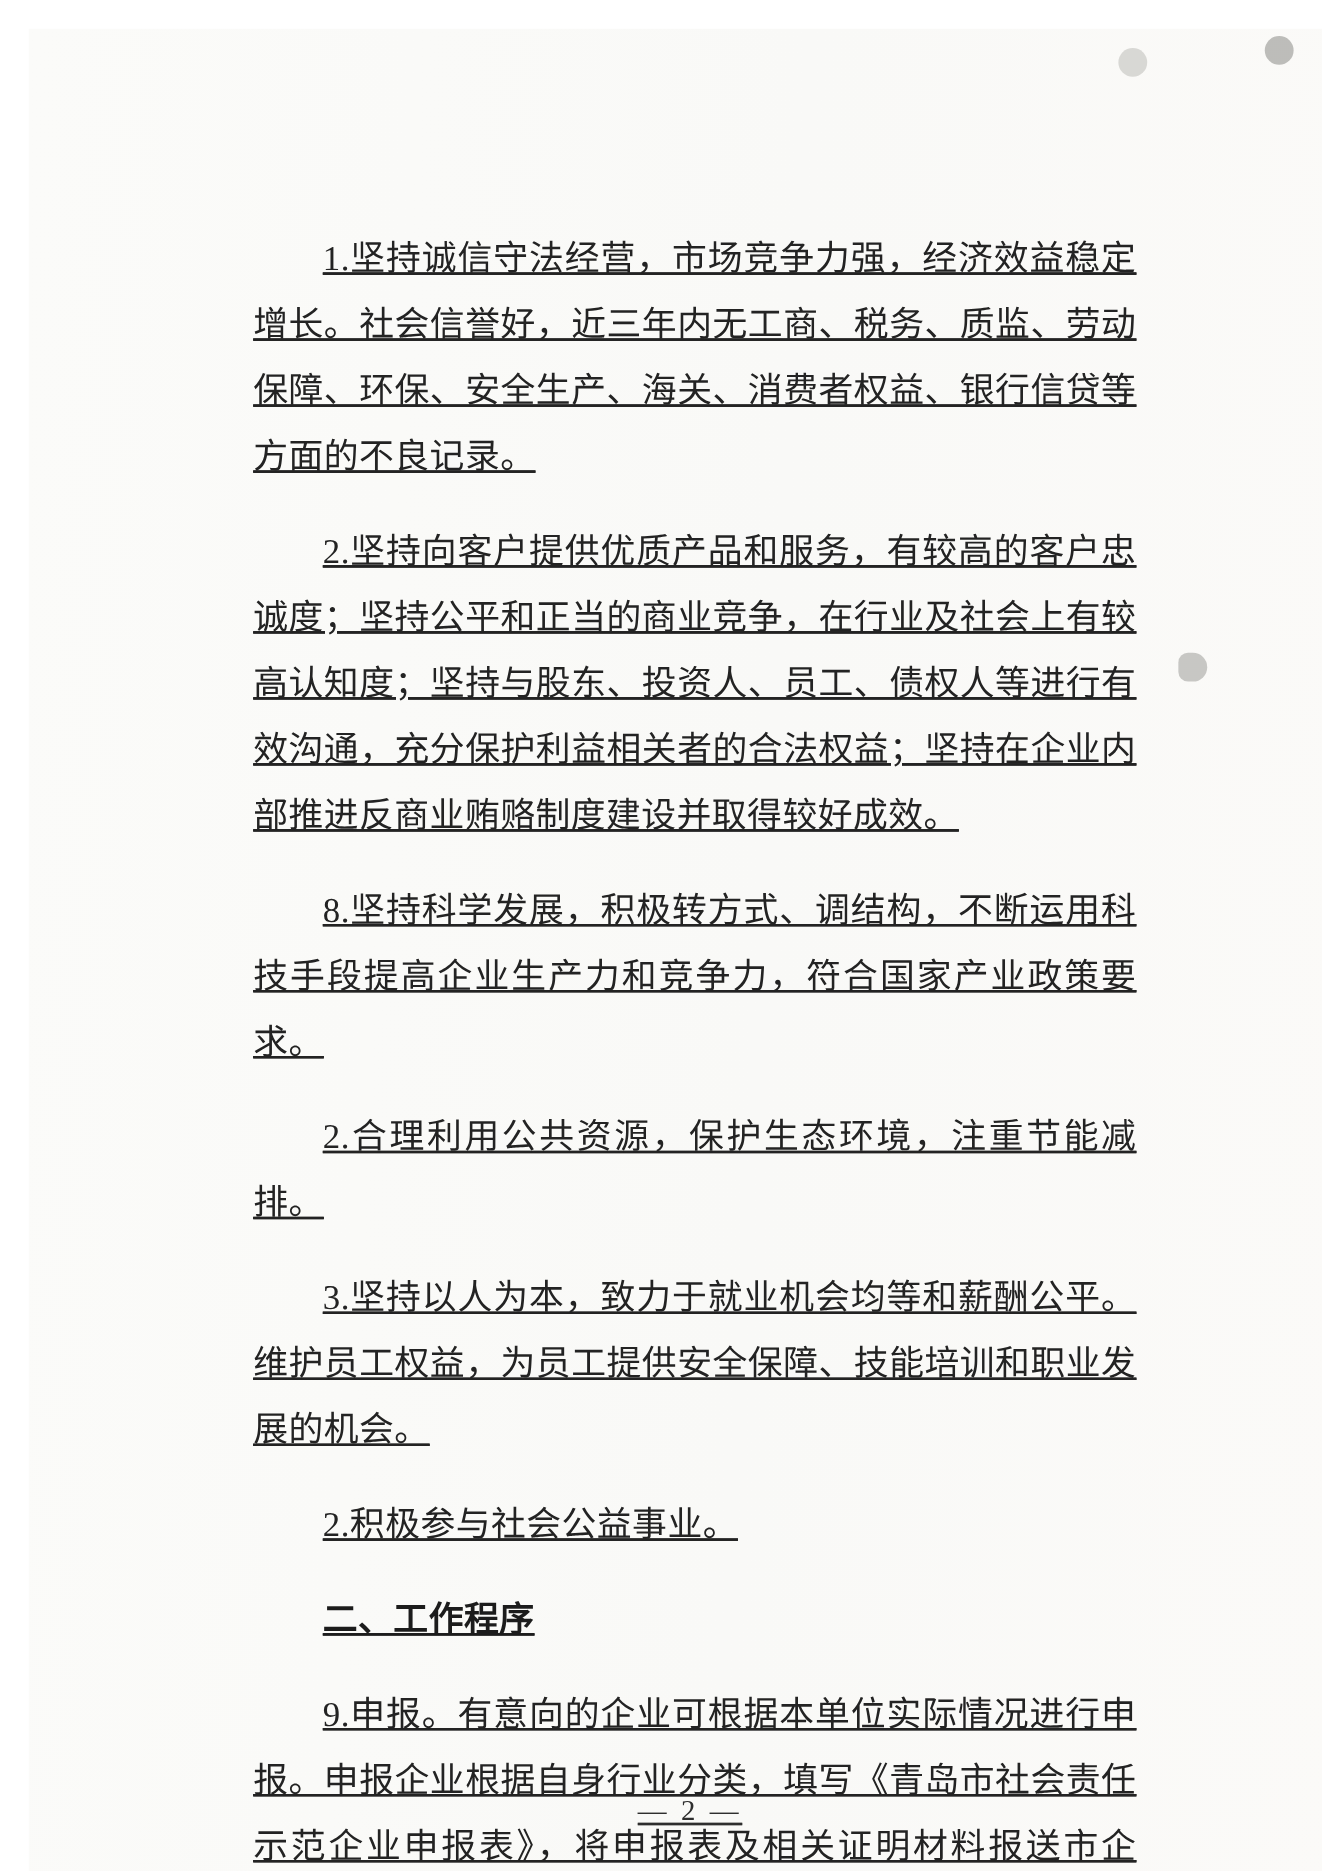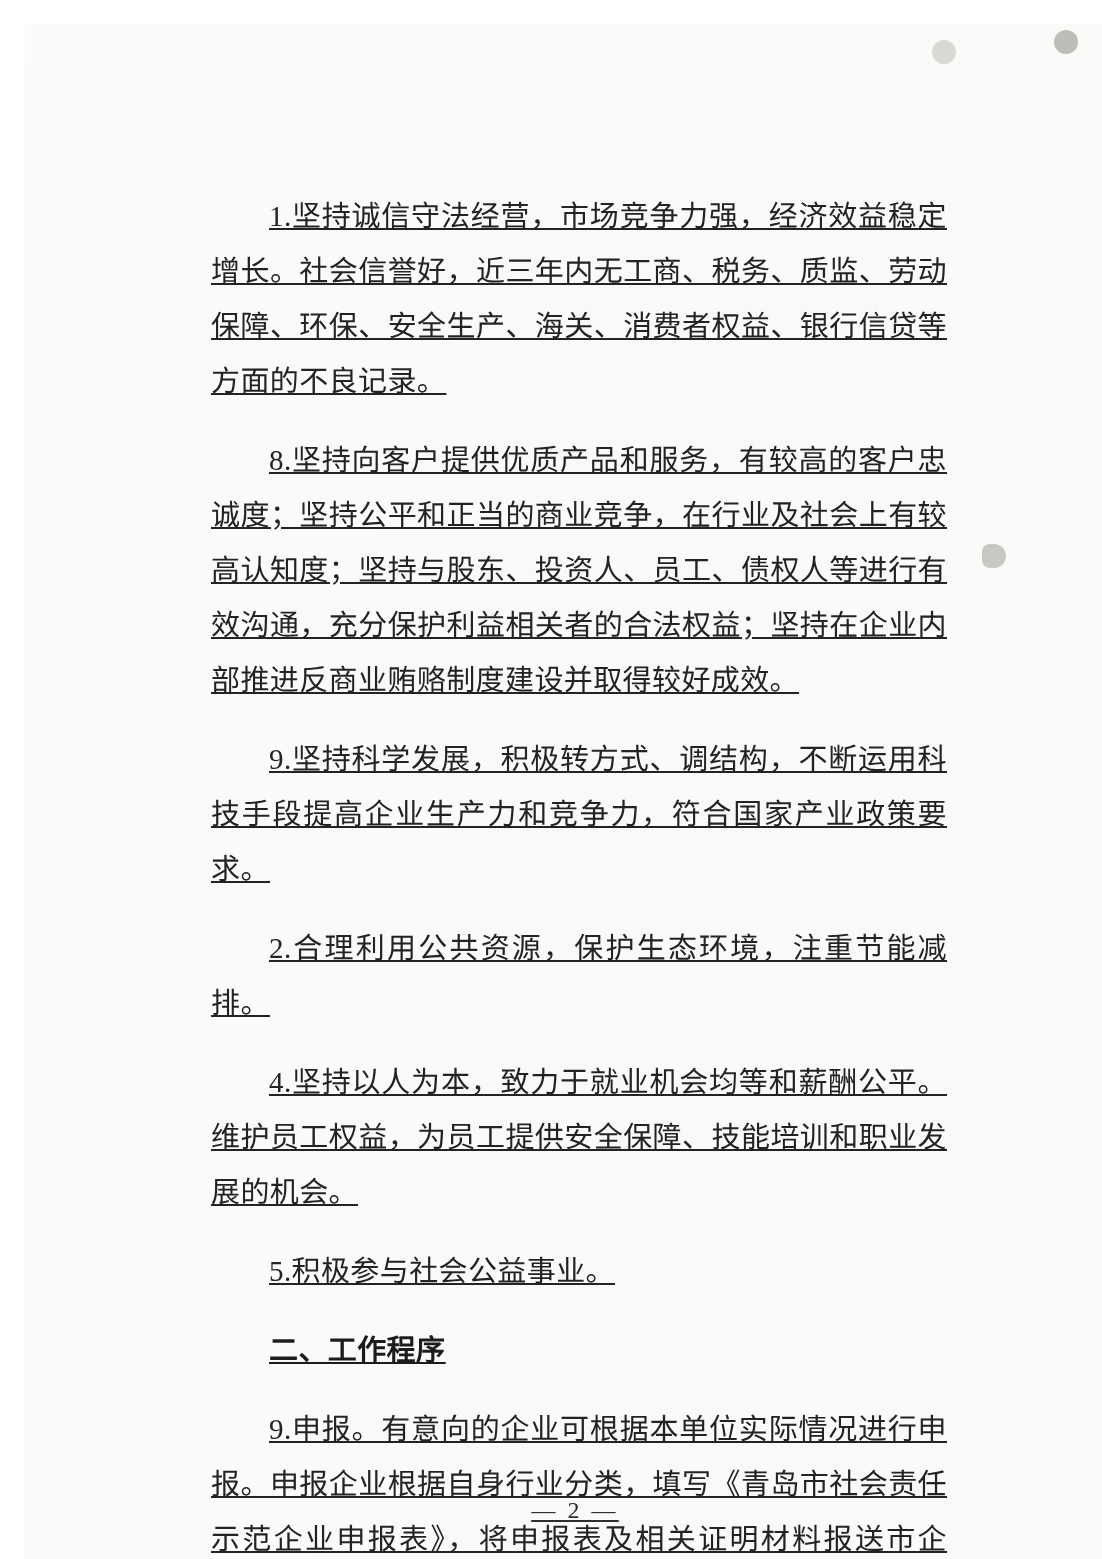--- a/index.html
+++ b/index.html
@@ -57,25 +57,25 @@
 </head>
 <body>
 
 <div class="page">
   <div class="speck s1"></div>
   <div class="speck s2"></div>
   <div class="speck s3"></div>
 
   <div class="content">
       <p class="para">1.坚持诚信守法经营，市场竞争力强，经济效益稳定增长。社会信誉好，近三年内无工商、税务、质监、劳动保障、环保、安全生产、海关、消费者权益、银行信贷等方面的不良记录。</p>
-      <p class="para">8.坚持向客户提供优质产品和服务，有较高的客户忠诚度；坚持公平和正当的商业竞争，在行业及社会上有较高认知度；坚持与股东、投资人、员工、债权人等进行有效沟通，充分保护利益相关者的合法权益；坚持在企业内部推进反商业贿赂制度建设并取得较好成效。</p>
-      <p class="para">9.坚持科学发展，积极转方式、调结构，不断运用科技手段提高企业生产力和竞争力，符合国家产业政策要求。</p>
+      <p class="para">2.坚持向客户提供优质产品和服务，有较高的客户忠诚度；坚持公平和正当的商业竞争，在行业及社会上有较高认知度；坚持与股东、投资人、员工、债权人等进行有效沟通，充分保护利益相关者的合法权益；坚持在企业内部推进反商业贿赂制度建设并取得较好成效。</p>
+      <p class="para">8.坚持科学发展，积极转方式、调结构，不断运用科技手段提高企业生产力和竞争力，符合国家产业政策要求。</p>
       <p class="para">2.合理利用公共资源，保护生态环境，注重节能减排。</p>
-      <p class="para">4.坚持以人为本，致力于就业机会均等和薪酬公平。维护员工权益，为员工提供安全保障、技能培训和职业发展的机会。</p>
-      <p class="para">5.积极参与社会公益事业。</p>
+      <p class="para">3.坚持以人为本，致力于就业机会均等和薪酬公平。维护员工权益，为员工提供安全保障、技能培训和职业发展的机会。</p>
+      <p class="para">2.积极参与社会公益事业。</p>
       <p class="para heading">二、工作程序</p>
       <p class="para">9.申报。有意向的企业可根据本单位实际情况进行申报。申报企业根据自身行业分类，填写《青岛市社会责任示范企业申报表》，将申报表及相关证明材料报送市企联。企业要对申报材料的真实性承担法律责任。</p>
     </div>
 
   <div class="footer">
     <span>— 2 —</span>
   </div>
 </div>
 
 </body></html>

